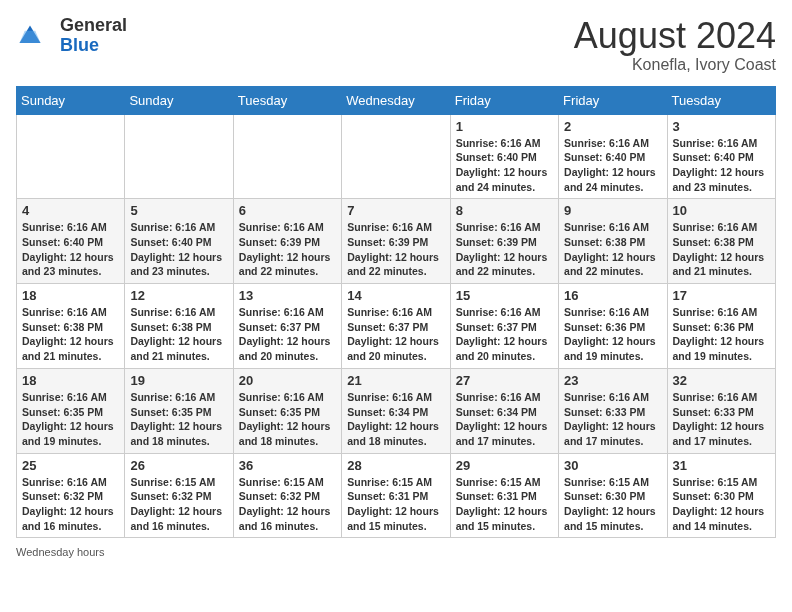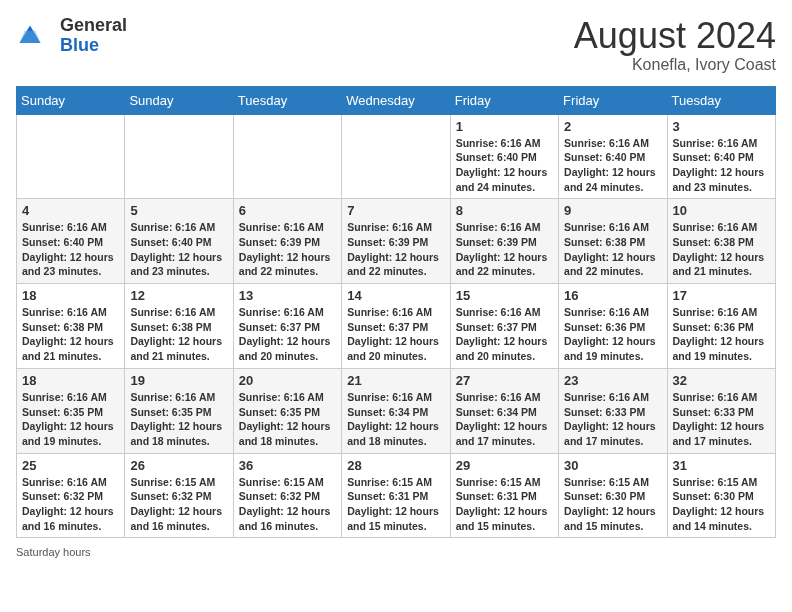--- a/index.html
+++ b/index.html
@@ -353,14 +353,14 @@
           <div class="day-info" style="white-space: pre-line;">Sunrise: 6:15 AM
 Sunset: 6:30 PM
 Daylight: 12 hours
 and 14 minutes.</div>
         </td>
       </tr>
     </tbody>
 </table>
 
 <div class="footer">
-  <span>Saturday hours</span>
+  <span>Wednesday hours</span>
 </div>
 
 </body></html>

